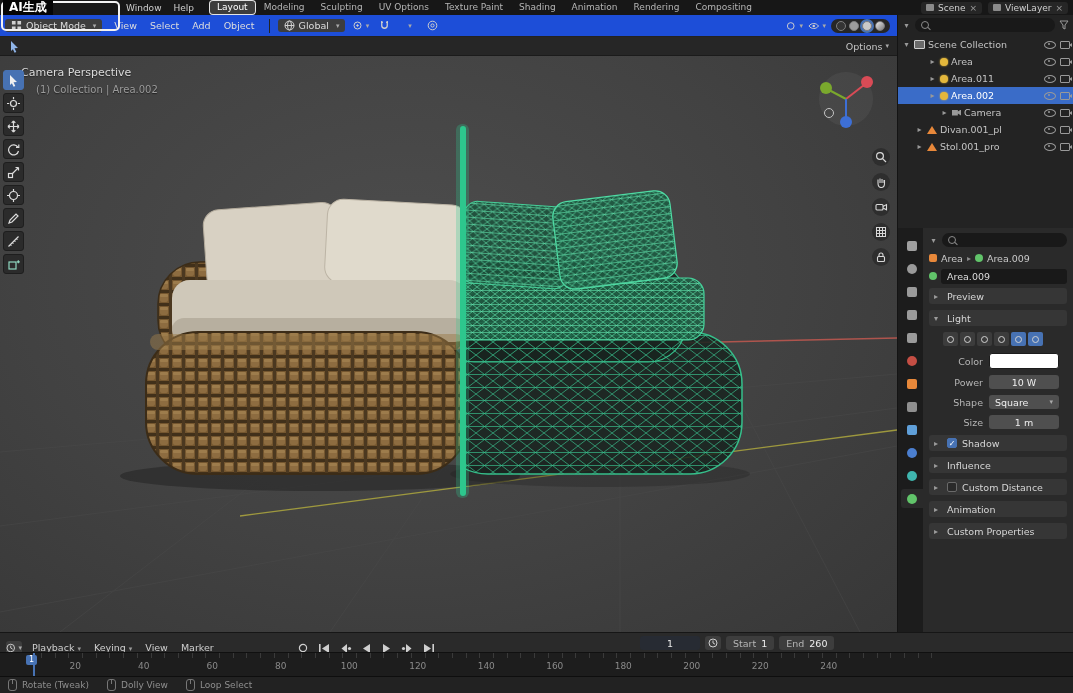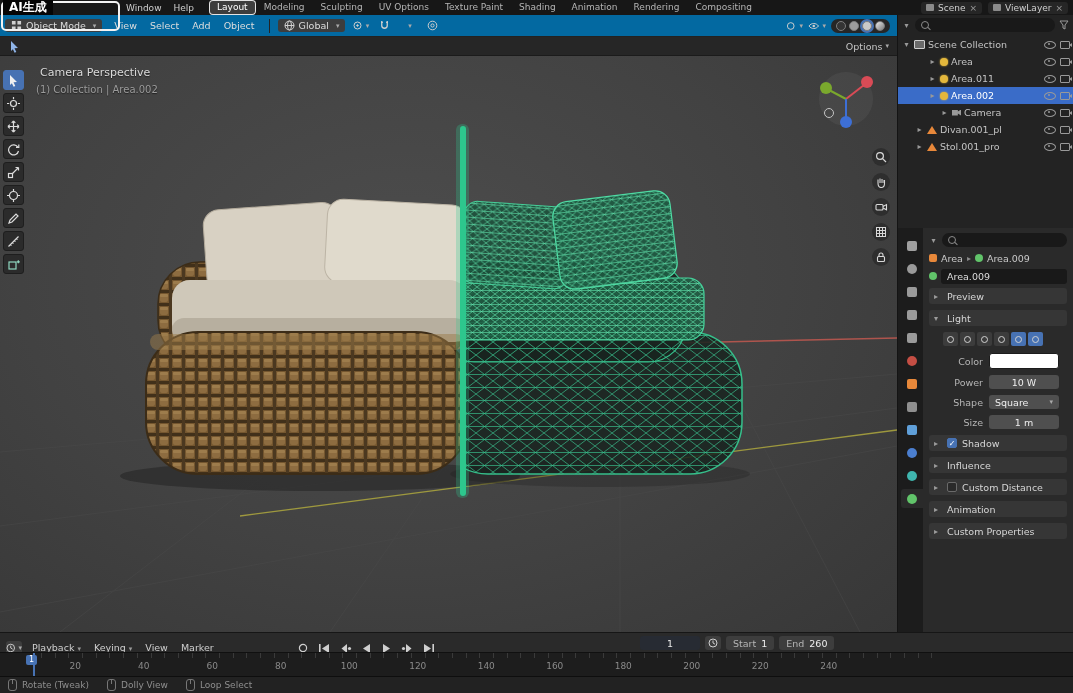--- a/index.html
+++ b/index.html
@@ -17,21 +17,21 @@
   .tabs{display:flex;margin-left:10px;gap:2px;}
   .tab{padding:0 7px;line-height:13px;border-radius:3px;color:#b5b5b5;white-space:nowrap;}
   .tab.active{background:#3d3d3d;color:#fff;box-shadow:0 0 0 1px #e4e4e4;}
   .tb-right{margin-left:auto;display:flex;align-items:center;gap:6px;padding-right:5px;}
   .tb-widget{display:flex;align-items:center;gap:4px;background:#262626;border-radius:3px;
              padding:0 5px;line-height:12px;height:12px;}
   .tb-ic{width:8px;height:7px;background:#8a8a8a;border-radius:1px;}
   .x-glyph{color:#9a9a9a;font-size:9px;line-height:10px;}
 
   
-  #vheader{position:absolute;left:0;top:15px;width:897px;height:22px;background:#0369a1;
+  #vheader{position:absolute;left:0;top:15px;width:897px;height:22px;background:#1d4ed8;
            border-bottom:1px solid #222;display:flex;align-items:center;gap:6px;
            font-size:9.5px;color:#ddd;padding:0 5px;box-sizing:border-box;z-index:5;}
   .widget{display:flex;align-items:center;gap:4px;background:#3d3d3d;border-radius:3px;
           padding:1px 6px;white-space:nowrap;}
   .caret::after{content:"▾";font-size:7px;color:#aaa;margin-left:3px;}
   .vh-menus{display:flex;gap:1px;}
   .vh-sep{width:1px;height:14px;background:#242424;margin:0 2px;}
   .vh-btn{width:18px;height:16px;display:flex;align-items:center;justify-content:center;border-radius:3px;}
   .vh-right{margin-left:auto;display:flex;align-items:center;gap:5px;padding-right:2px;}
   .shade-group{display:flex;gap:3px;align-items:center;background:#262626;border-radius:8px;padding:2px 5px;}
@@ -42,21 +42,21 @@
 
   #tool-settings{position:absolute;left:0;top:37px;width:897px;height:19px;background:#262626;
                  border-bottom:1px solid #1b1b1b;display:flex;align-items:center;font-size:9.5px;
                  color:#c5c5c5;padding:0 8px;box-sizing:border-box;z-index:5;}
   .ts-right{margin-left:auto;display:flex;align-items:center;}
 
   
   #viewport{position:absolute;left:0;top:56px;width:897px;height:576px;z-index:1;overflow:hidden;
             background:radial-gradient(ellipse at 45% 38%, #4d4d4d 0%, #424242 55%, #373737 100%);}
   .scene{position:absolute;left:0;top:0;}
-  .vp-label1{position:absolute;left:40px;top:10px;font-size:11px;color:#d9d9d9;text-shadow:0 1px 1px #222;z-index:3;}
+  .vp-label1{position:absolute;left:21px;top:10px;font-size:11px;color:#d9d9d9;text-shadow:0 1px 1px #222;z-index:3;}
   .vp-label2{position:absolute;left:36px;top:28px;font-size:10px;color:#9b9b9b;text-shadow:0 1px 1px #222;z-index:3;}
   .watermark{position:absolute;left:30px;right:30px;top:272px;text-align:center;font-size:24px;font-weight:bold;
              letter-spacing:5px;color:rgba(40,100,235,0.88);z-index:2;pointer-events:none;
              text-shadow:0 0 1px rgba(150,190,255,.9),0 0 9px rgba(60,120,255,.5);}
   #toolbar{position:absolute;left:3px;top:14px;display:flex;flex-direction:column;gap:3px;z-index:3;}
   .tool-btn{width:21px;height:20px;background:rgba(40,40,40,.88);border:1px solid #1e1e1e;border-radius:3px;
             display:flex;align-items:center;justify-content:center;box-sizing:border-box;}
   .tool-btn.active{background:#4772b3;border-color:#4772b3;}
   .vp-controls{position:absolute;right:7px;top:92px;display:flex;flex-direction:column;gap:7px;z-index:3;}
   .vp-ctrl{width:18px;height:18px;border-radius:50%;background:rgba(32,32,32,.55);

